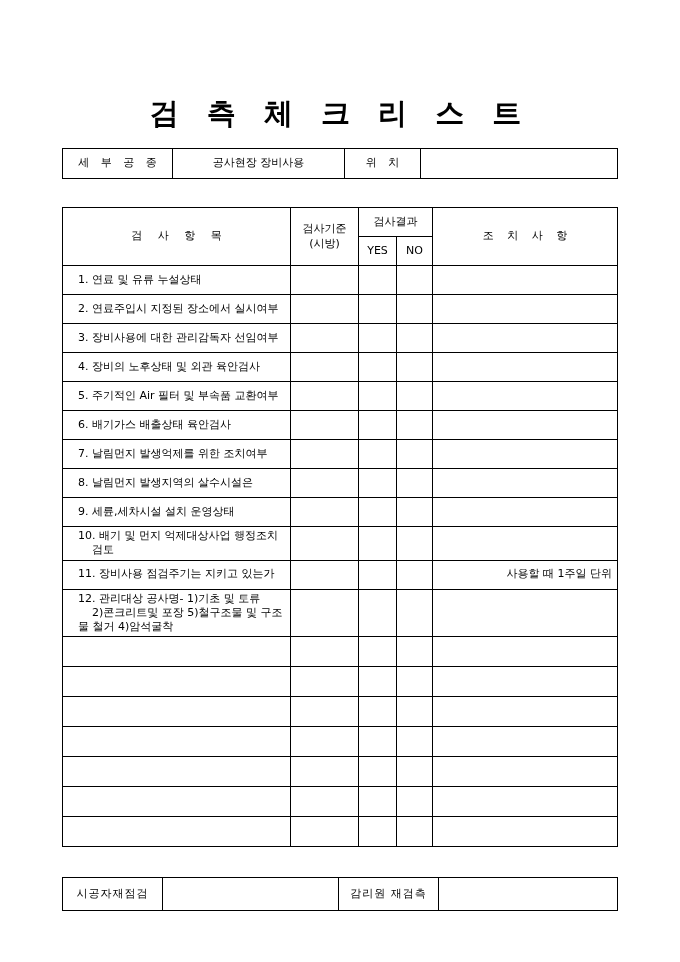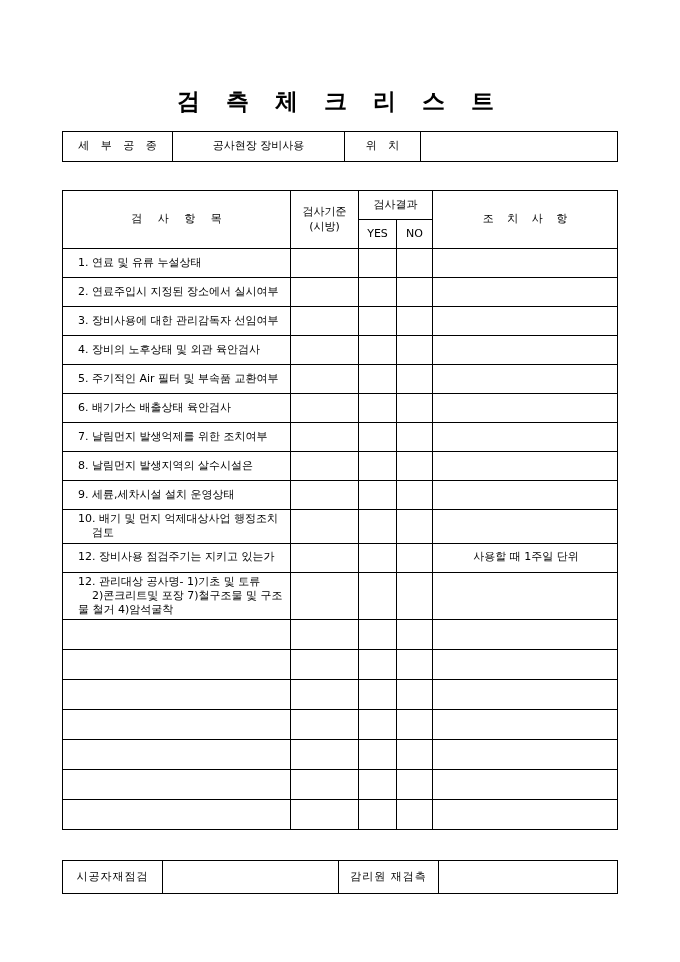--- a/index.html
+++ b/index.html
@@ -16,25 +16,26 @@
   }
   .page {
     width: 680px;
     height: 962px;
     box-sizing: border-box;
     padding: 0 62px;
     position: relative;
   }
   .doc-title {
     text-align: center;
-    font-size: 23px;
+    font-size: 29px;
     font-weight: bold;
     letter-spacing: 9px;
     padding-top: 86px;
     padding-bottom: 14px;
+    margin-top: 8px;
   }
   table {
     border-collapse: collapse;
     width: 100%;
     table-layout: fixed;
   }
   table td, table th {
     border: 1px solid #000000;
     font-size: 11px;
     font-weight: normal;
@@ -81,21 +82,21 @@
   .item-cell {
     text-align: left;
     padding-left: 15px;
   }
   .item-multi {
     line-height: 1.3;
     padding-top: 2px;
     padding-bottom: 2px;
   }
   .small-ind { padding-left: 14px; display: block; }
-  .action-cell { text-align: center; padding-left: 7px; }
+  .action-cell { text-align: right; padding-left: 7px; }
   .blank-row td { height: 23px; }
 
   
   .gap2 { height: 30px; }
   .sign-table td { height: 26px; }
   .sign-lbl { text-align: center; letter-spacing: 1px; }
   .sign-val { text-align: left; padding-left: 9px; position: relative; }
   .seal {
     position: absolute;
     right: 10px;
@@ -220,30 +221,30 @@
         <td class="item-cell item-multi">
           <div>10. 배기 및 먼지 억제대상사업 행정조치</div>
           <div class="small-ind">검토</div>
         </td>
         <td></td>
         <td></td>
         <td></td>
         <td class="action-cell"></td>
       </tr>
       <tr>
-        <td class="item-cell">12. 장비사용 점검주기는 지키고 있는가</td>
+        <td class="item-cell">11. 장비사용 점검주기는 지키고 있는가</td>
         <td></td>
         <td></td>
         <td></td>
         <td class="action-cell">사용할 때 1주일 단위</td>
       </tr>
       <tr>
         <td class="item-cell item-multi">
           <div>12. 관리대상 공사명- 1)기초 및 토류</div>
-          <div class="small-ind">2)콘크리트및 포장 7)철구조물 및 구조</div>
+          <div class="small-ind">2)콘크리트및 포장 5)철구조물 및 구조</div>
           <div>물 철거 4)암석굴착</div>
         </td>
         <td></td>
         <td></td>
         <td></td>
         <td class="action-cell"></td>
       </tr>
 
       <tr class="blank-row">
         <td></td>

